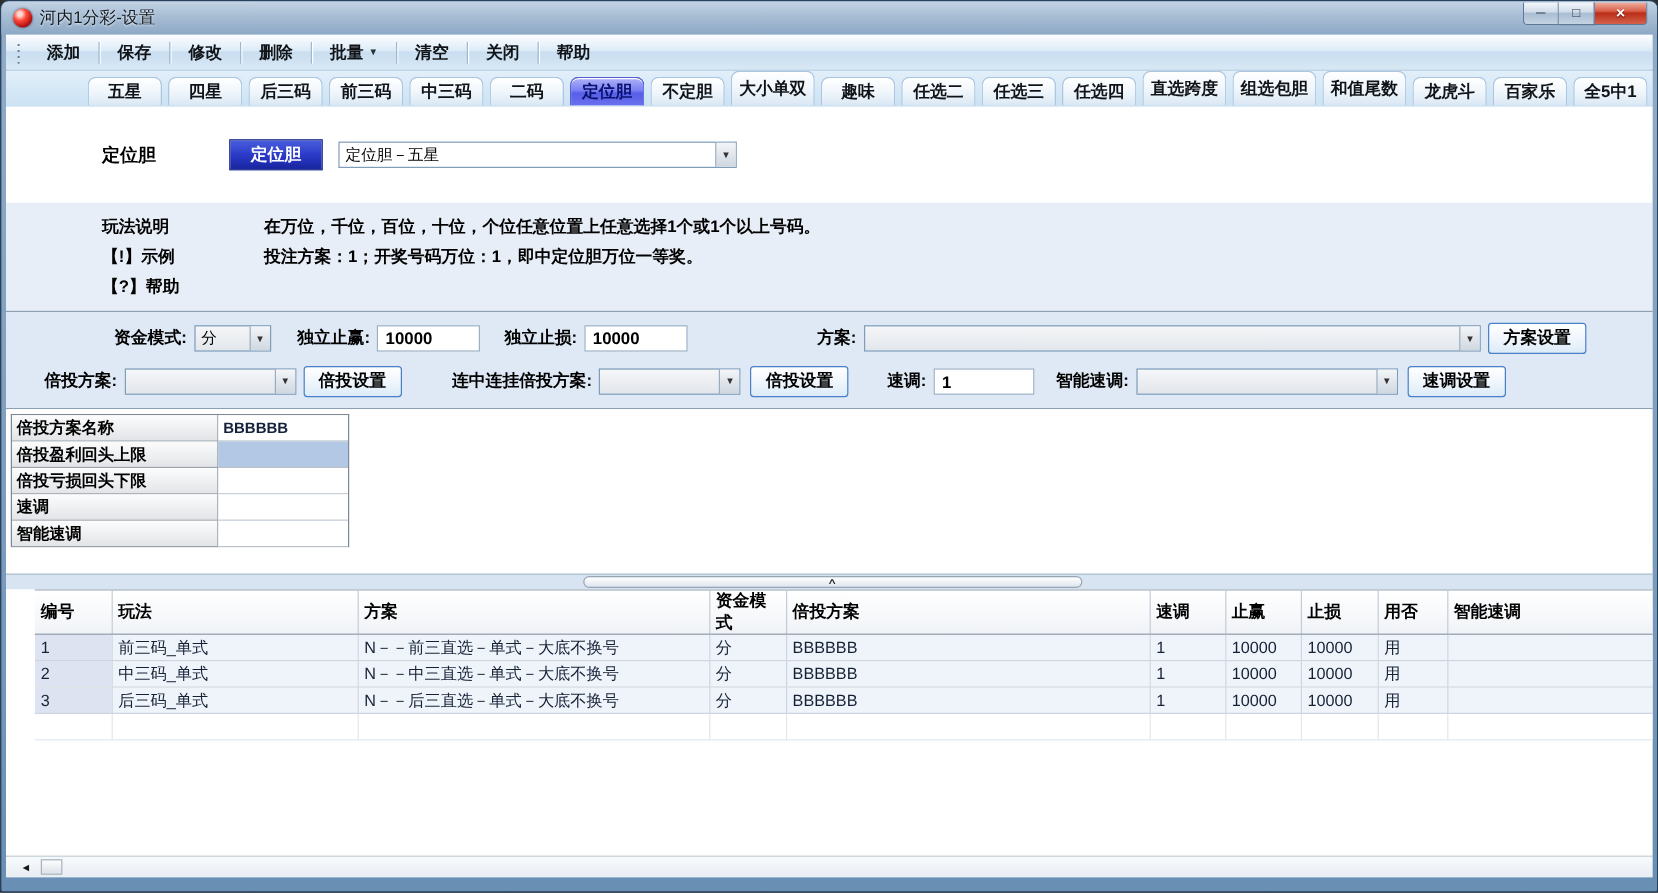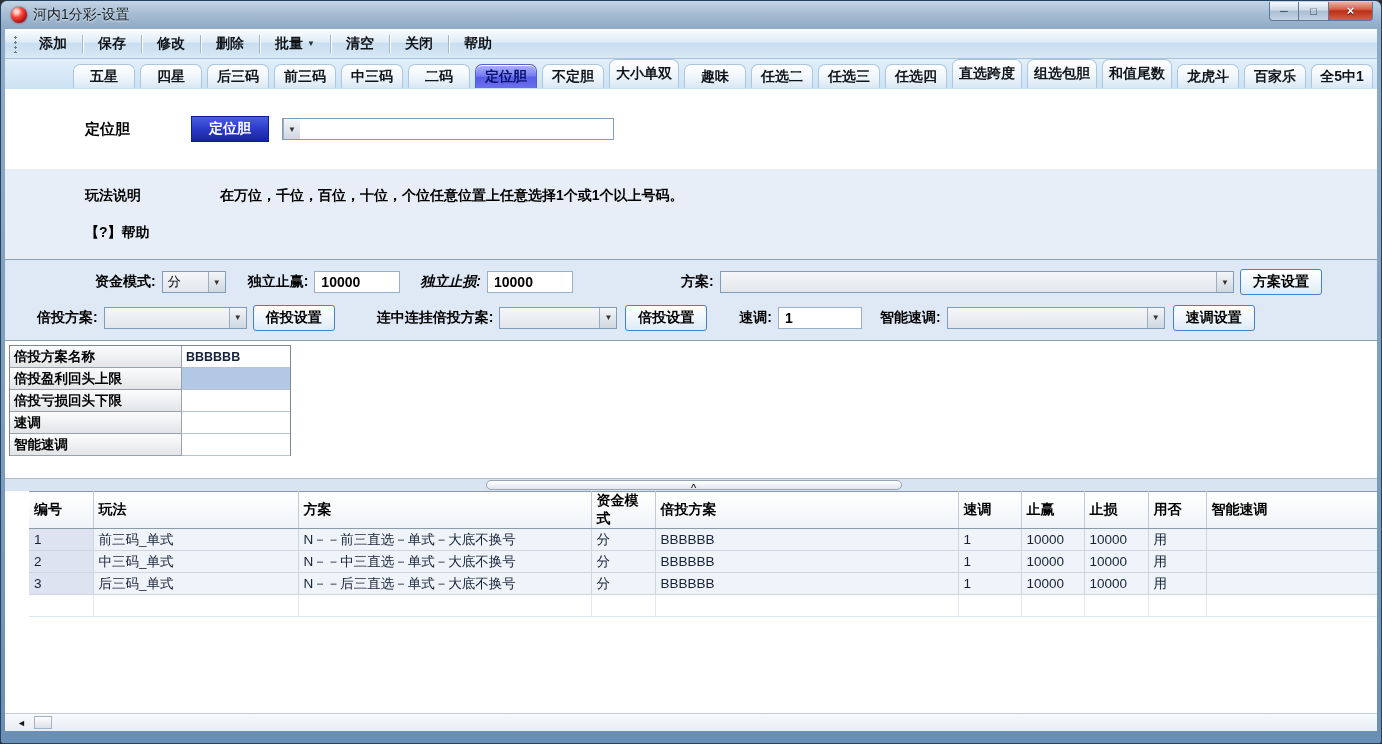--- a/index.html
+++ b/index.html
@@ -177,46 +177,51 @@
       <div class="tab tall">和值尾数</div>
       <div class="tab">龙虎斗</div>
       <div class="tab">百家乐</div>
       <div class="tab">全5中1</div>
     </div>
 
     <div class="play-row">
       <div class="play-title">定位胆</div>
       <div class="play-btn">定位胆</div>
       <div class="combo" style="width:332px; margin-left:13px;">
+        <span class="cval">定位胆－五星</span>
         <span class="carr">▼</span>
       </div>
     </div>
 
     <div class="info-panel">
       <div class="info-row">
         <div class="info-label">玩法说明</div>
         <div class="info-text">在万位，千位，百位，十位，个位任意位置上任意选择1个或1个以上号码。</div>
+      </div>
+      <div class="info-row">
+        <div class="info-label">【!】示例</div>
+        <div class="info-text">投注方案：1；开奖号码万位：1，即中定位胆万位一等奖。</div>
       </div>
       <div class="info-row">
         <div class="info-label">【?】帮助</div>
       </div>
     </div>
 
     <div class="hsep"></div>
 
     <div class="form-area">
       <div class="form-row">
         <span class="flabel" style="margin-left:90px;">资金模式:</span>
         <div class="combo gray" style="width:64px; margin-left:6px;">
           <span class="cval">分</span>
           <span class="carr">▼</span>
         </div>
         <span class="flabel" style="margin-left:22px;">独立止赢:</span>
         <input class="tinput" style="width: 86px; margin-left: 6px;" value="10000">
-        <span class="flabel" style="margin-left:20px;font-style:italic;">独立止损:</span>
+        <span class="flabel" style="margin-left:20px;">独立止损:</span>
         <input class="tinput" style="width: 86px; margin-left: 6px;" value="10000">
         <span class="flabel" style="margin-left:108px;">方案:</span>
         <div class="combo gray" style="flex:1; margin-left:6px;">
           <span class="cval"></span>
           <span class="carr">▼</span>
         </div>
         <button class="set-btn" style="margin-left:6px; margin-right:-70px;">方案设置</button>
       </div>
       <div class="form-row">
         <span class="flabel" style="margin-left:32px;">倍投方案:</span>

